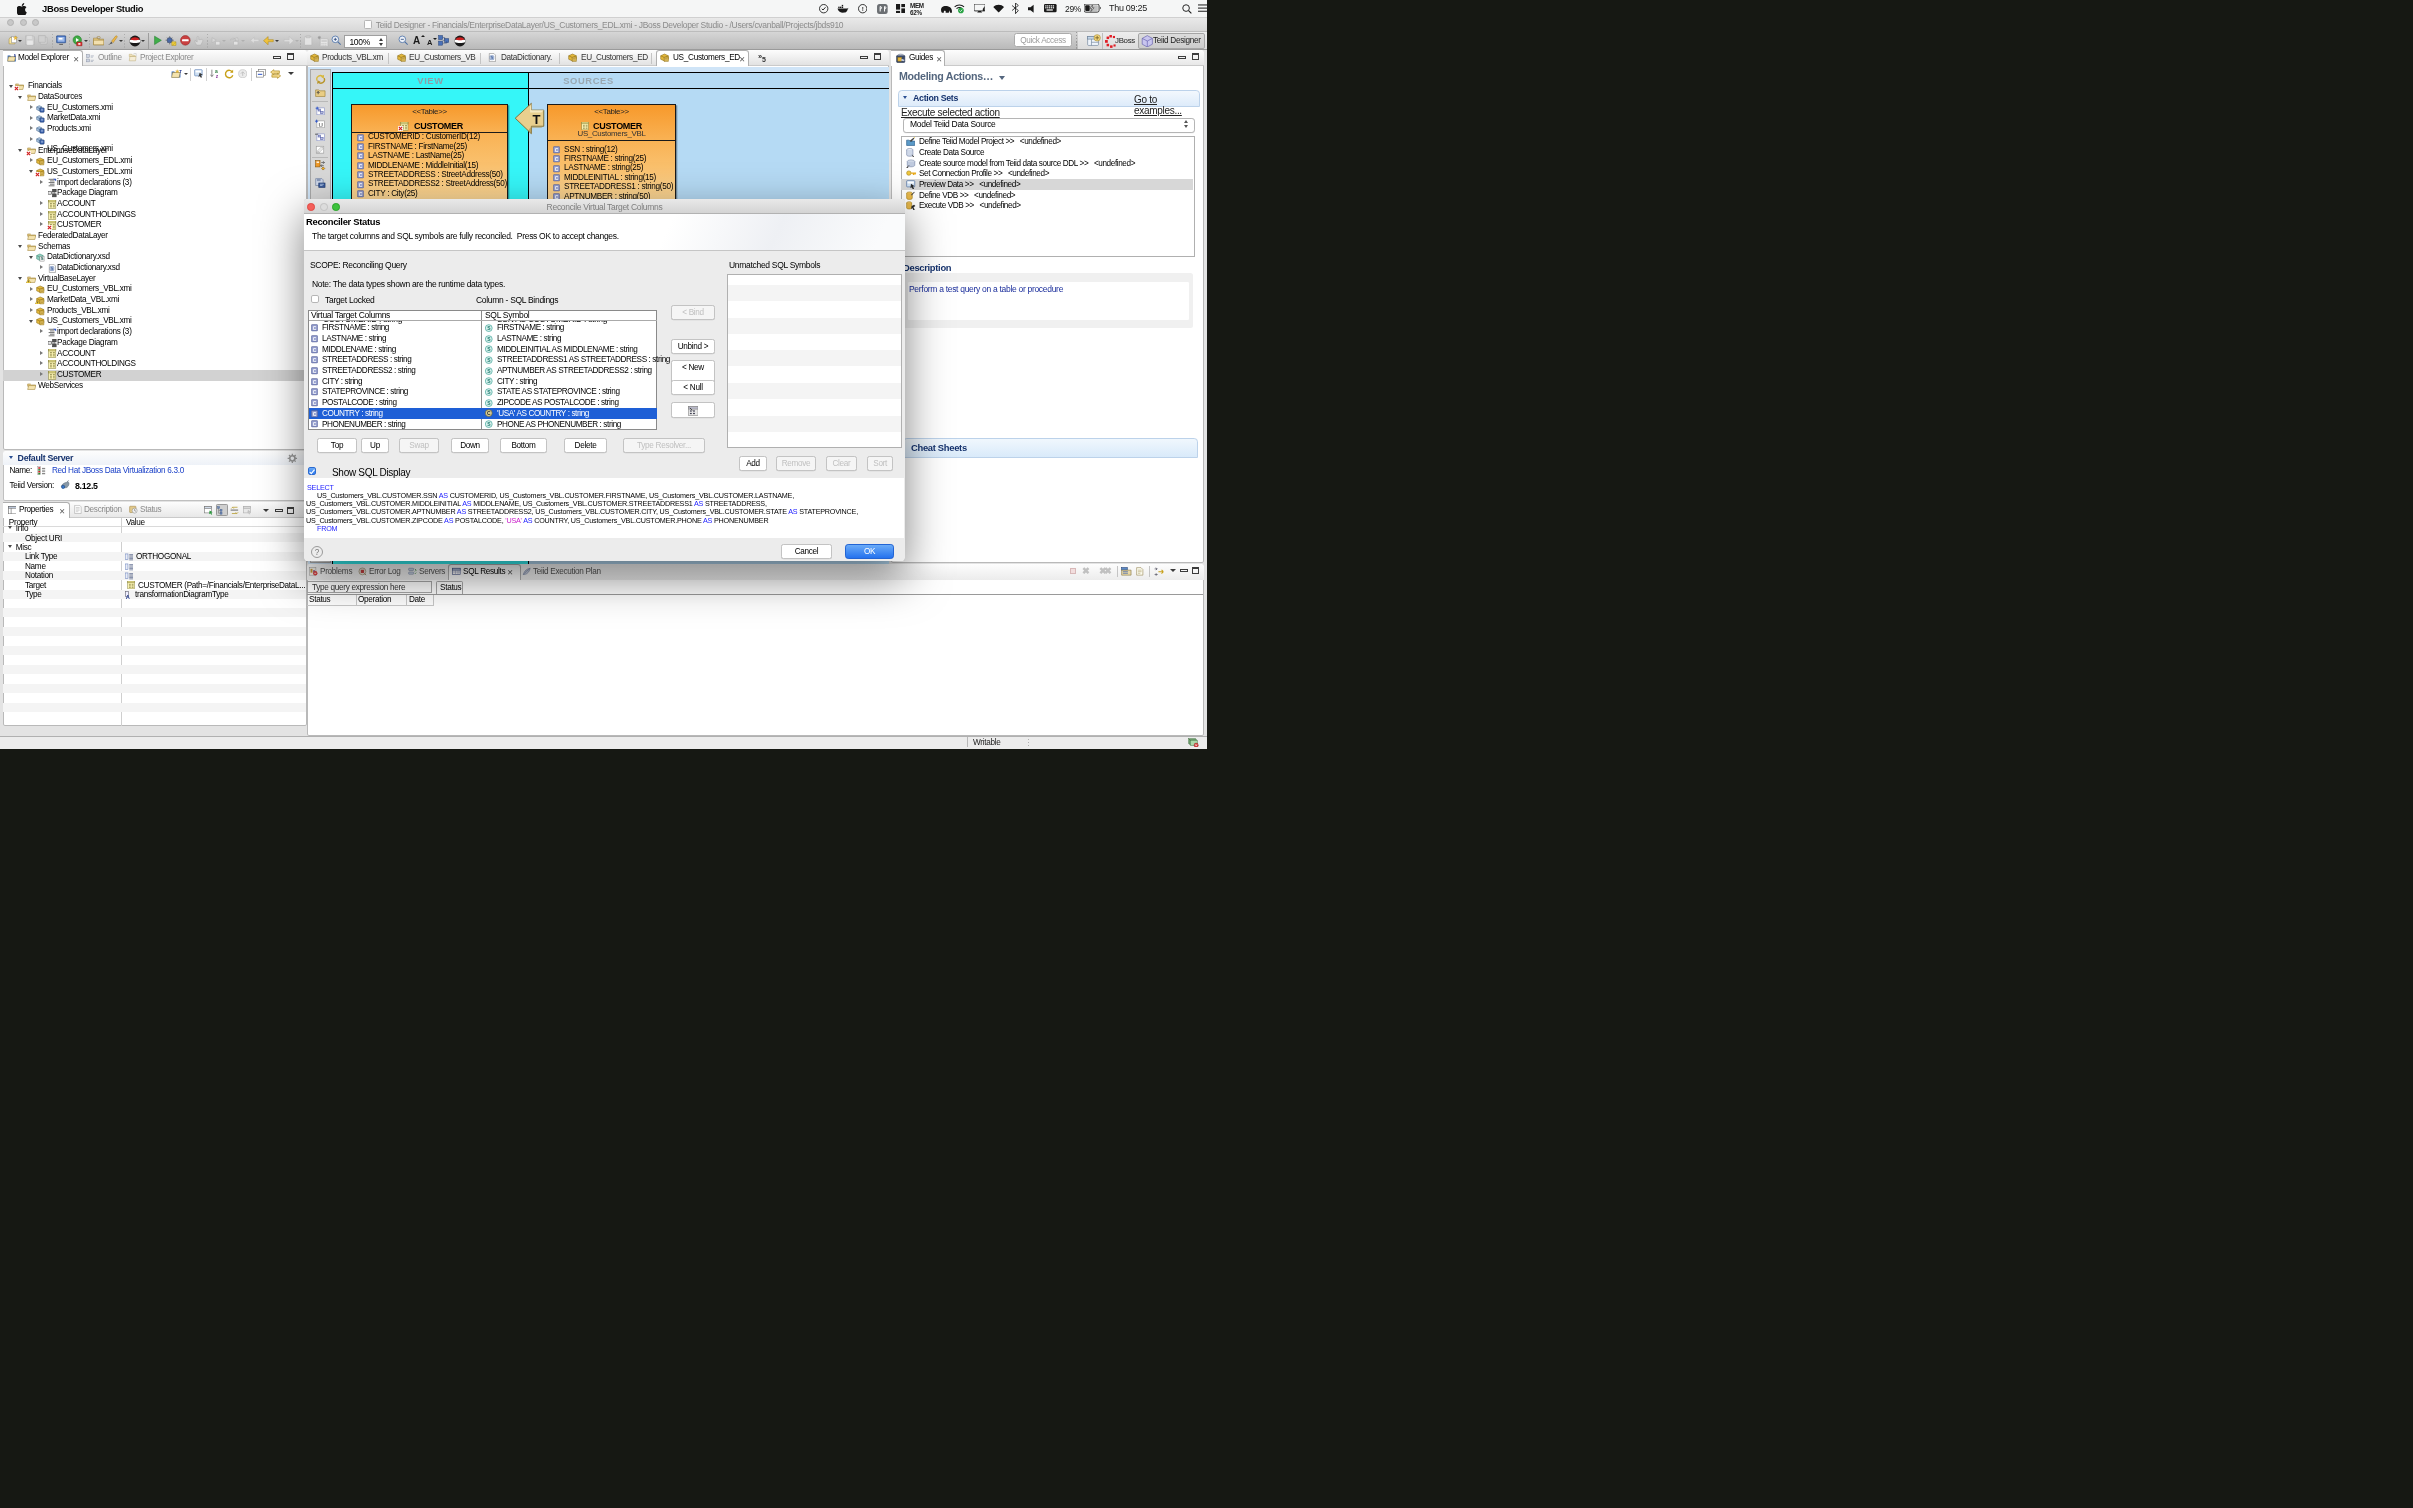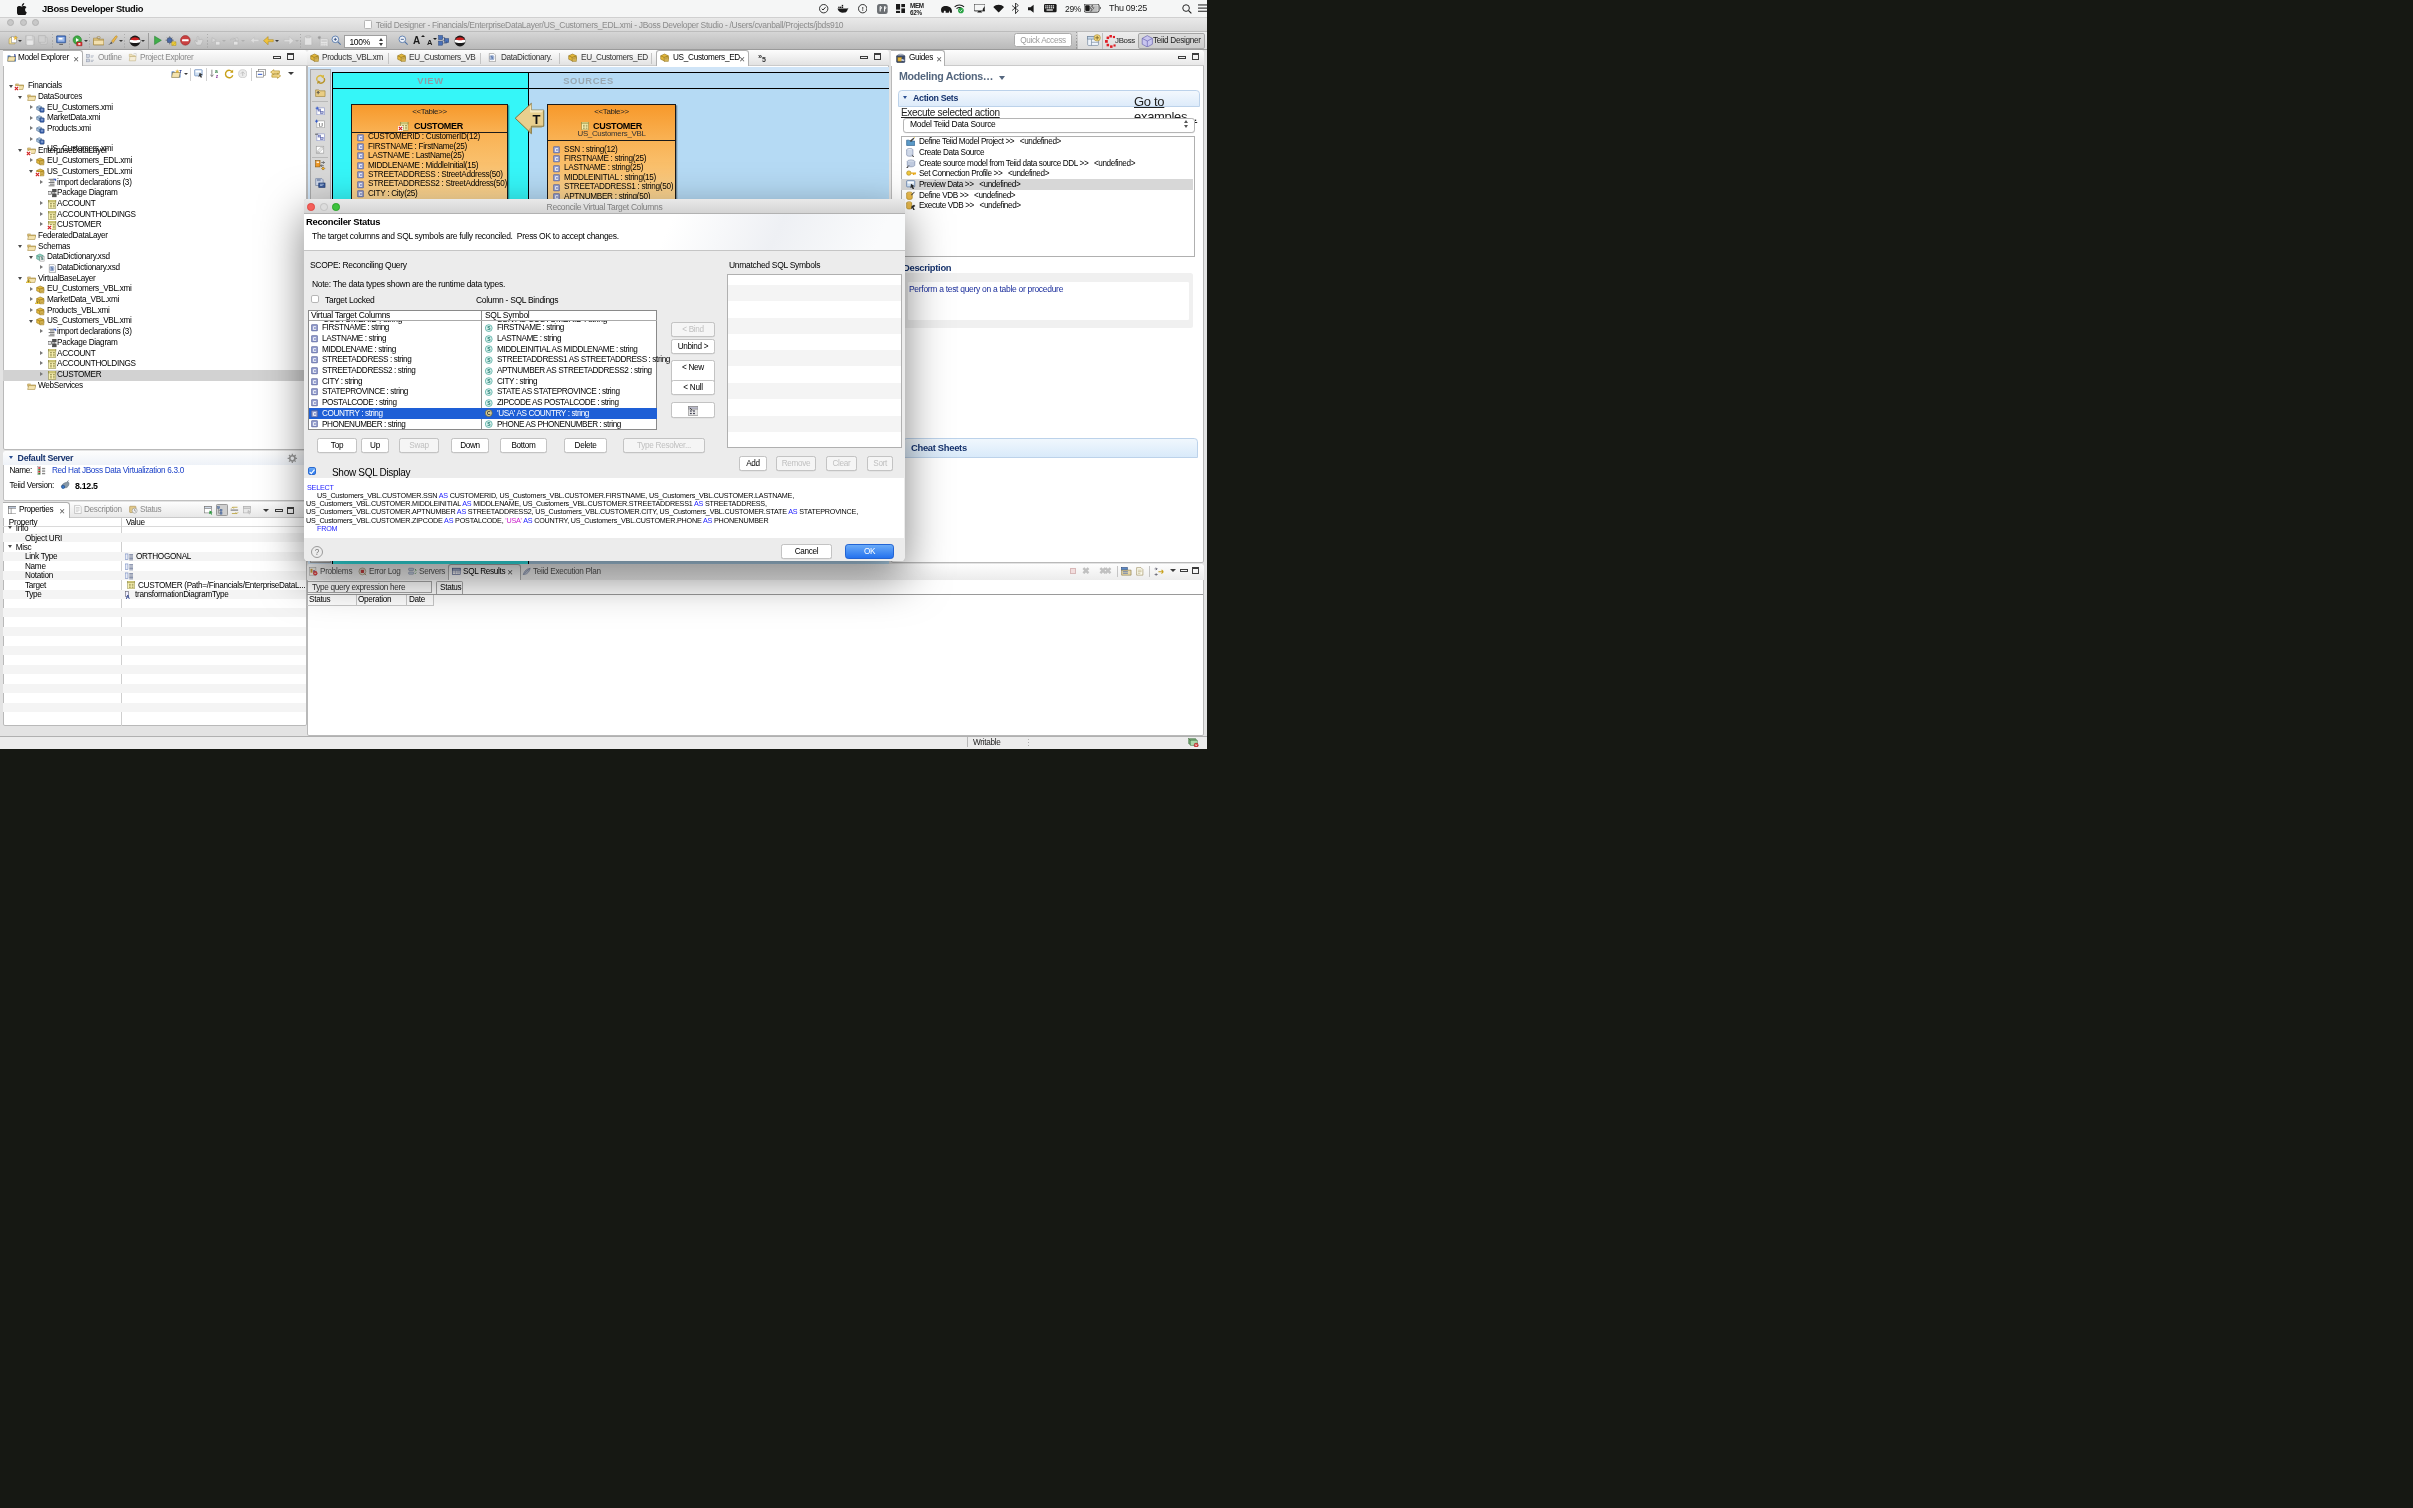--- a/index.html
+++ b/index.html
@@ -907,21 +907,21 @@
     </svg>
 <div class="abs viewtab" style="left:909px;top:53px;color:#000">Guides</div>
 <div class="abs" style="left:936px;top:55px;font-size:7.5px;color:#555">✕</div>
 <div class="abs" style="left:1178px;top:56px;width:7.5px;height:3.1px;border:0.9px solid #3c3c3c"></div>
 <div class="abs" style="left:1192px;top:53px;width:7px;height:7px;border:0.9px solid #3c3c3c;border-top-width:2.5px"></div>
 <div class="abs" style="left:899px;top:70px;font-size:10.7px;font-weight:bold;color:#54667e">Modeling Actions…</div>
 <div class="abs" style="left:999px;top:76px;width:0;height:0;border-left:3.5px solid transparent;border-right:3.5px solid transparent;border-top:4.4px solid #54667e"></div>
 <div class="abs" style="left:898px;top:90px;width:302px;height:17px;background:linear-gradient(#f3f8fd,#ddebfa);border:0.6px solid #bcd2ea;border-radius:3.8px 3.8px 0 0"></div>
 <div class="abs" style="left:903px;top:96px;width:0;height:0;border-left:2.8px solid transparent;border-right:2.8px solid transparent;border-top:3.8px solid #2a4f92"></div>
 <div class="abs" style="left:913px;top:93px;font-size:8.8px;font-weight:bold;color:#16336e">Action Sets</div>
-<div class="abs" style="left:1134px;top:94px;font-size:13px;color:#222;text-decoration:underline">Go to examples...</div>
+<div class="abs" style="left:1134px;top:94px;font-size:10px;color:#222;text-decoration:underline">Go to examples...</div>
 <div class="abs" style="left:901px;top:107px;font-size:10px;color:#222;text-decoration:underline">Execute selected action</div>
 <div class="abs" style="left:903px;top:118px;width:292px;height:14.5px;background:#fff;border:0.6px solid #b5b5b5;border-radius:3.1px;box-shadow:0 0.3px 0.6px rgba(0,0,0,.12)"></div>
 <div class="abs" style="left:910px;top:119px;font-size:8.5px;color:#000">Model Teiid Data Source</div>
 <div class="abs" style="left:1184px;top:120px;width:0;height:0;border-left:2.5px solid transparent;border-right:2.5px solid transparent;border-bottom:3.5px solid #555"></div>
 <div class="abs" style="left:1184px;top:125px;width:0;height:0;border-left:2.5px solid transparent;border-right:2.5px solid transparent;border-top:3.5px solid #555"></div>
 <div class="abs" style="left:901px;top:136px;width:294px;height:121px;background:#fff;border:0.6px solid #b0b0b0"></div>
 <div class="abs" style="left:906px;top:137px">
       <svg width="9.4" height="8.8" viewBox="0 0 15 14">
         <path d="M1 5h4l1.5 1.5H14v7H1z" fill="#5a9ac8" stroke="#2a5a88"></path>
         <path d="M6 6 12 1l1.5 1.5L8 8z" fill="#444"></path>
@@ -1193,21 +1193,21 @@
 <div class="abs" style="left:311px;top:546px;width:12px;height:12px;border:0.9px solid #9a9a9a;border-radius:50%;text-align:center;font-size:8.2px;color:#777;line-height:12px">?</div>
 <div class="btn" style="left:781px;top:544px;width:51px;height:14.5px;line-height:14px">Cancel</div>
 <div class="abs" style="left:845px;top:544px;width:49px;height:14.5px;background:linear-gradient(#6aabf8,#2472ee);border:0.6px solid #2264d4;border-radius:3.1px;font-size:8.2px;color:#fff;text-align:center;line-height:14px">OK</div>
 <div class="abs" style="left:727px;top:274px;width:175px;height:174px;background:#fff;border:0.6px solid #b0b0b0;overflow:hidden">
       <div class="abs" style="left:0;top:10px;width:175px;height:16.3px;background:#f4f4f4"></div>
       <div class="abs" style="left:0;top:43px;width:175px;height:16.3px;background:#f4f4f4"></div>
       <div class="abs" style="left:0;top:75px;width:175px;height:16.3px;background:#f4f4f4"></div>
       <div class="abs" style="left:0;top:108px;width:175px;height:16.3px;background:#f4f4f4"></div>
       <div class="abs" style="left:0;top:141px;width:175px;height:16.3px;background:#f4f4f4"></div>
     </div>
-<div class="btn dis" style="left:671px;top:322px;width:44px;height:15px;line-height:14.5px">&lt; Bind</div>
+<div class="btn dis" style="left:671px;top:305px;width:44px;height:15px;line-height:14.5px">&lt; Bind</div>
 <div class="btn" style="left:671px;top:339px;width:44px;height:15px;line-height:14.5px">Unbind &gt;</div>
 <div class="btn" style="left:671px;top:360px;width:44px;height:32px;line-height:14.5px">&lt; New</div>
 <div class="btn" style="left:671px;top:380px;width:44px;height:15px;line-height:14.5px">&lt; Null</div>
 <div class="btn" style="left:671px;top:402px;width:44px;height:15.7px">
       <svg style="margin:2.5px auto 0" width="10.7" height="10" viewBox="0 0 17 16">
         <rect x="1" y="1" width="15" height="14" fill="#e8e8e8" stroke="#888"></rect>
         <rect x="1" y="1" width="15" height="4" fill="#b8b8c8" stroke="#888"></rect>
         <g fill="#445">
           <rect x="3" y="7" width="3" height="2"></rect>
           <rect x="8" y="7" width="3" height="2"></rect>

